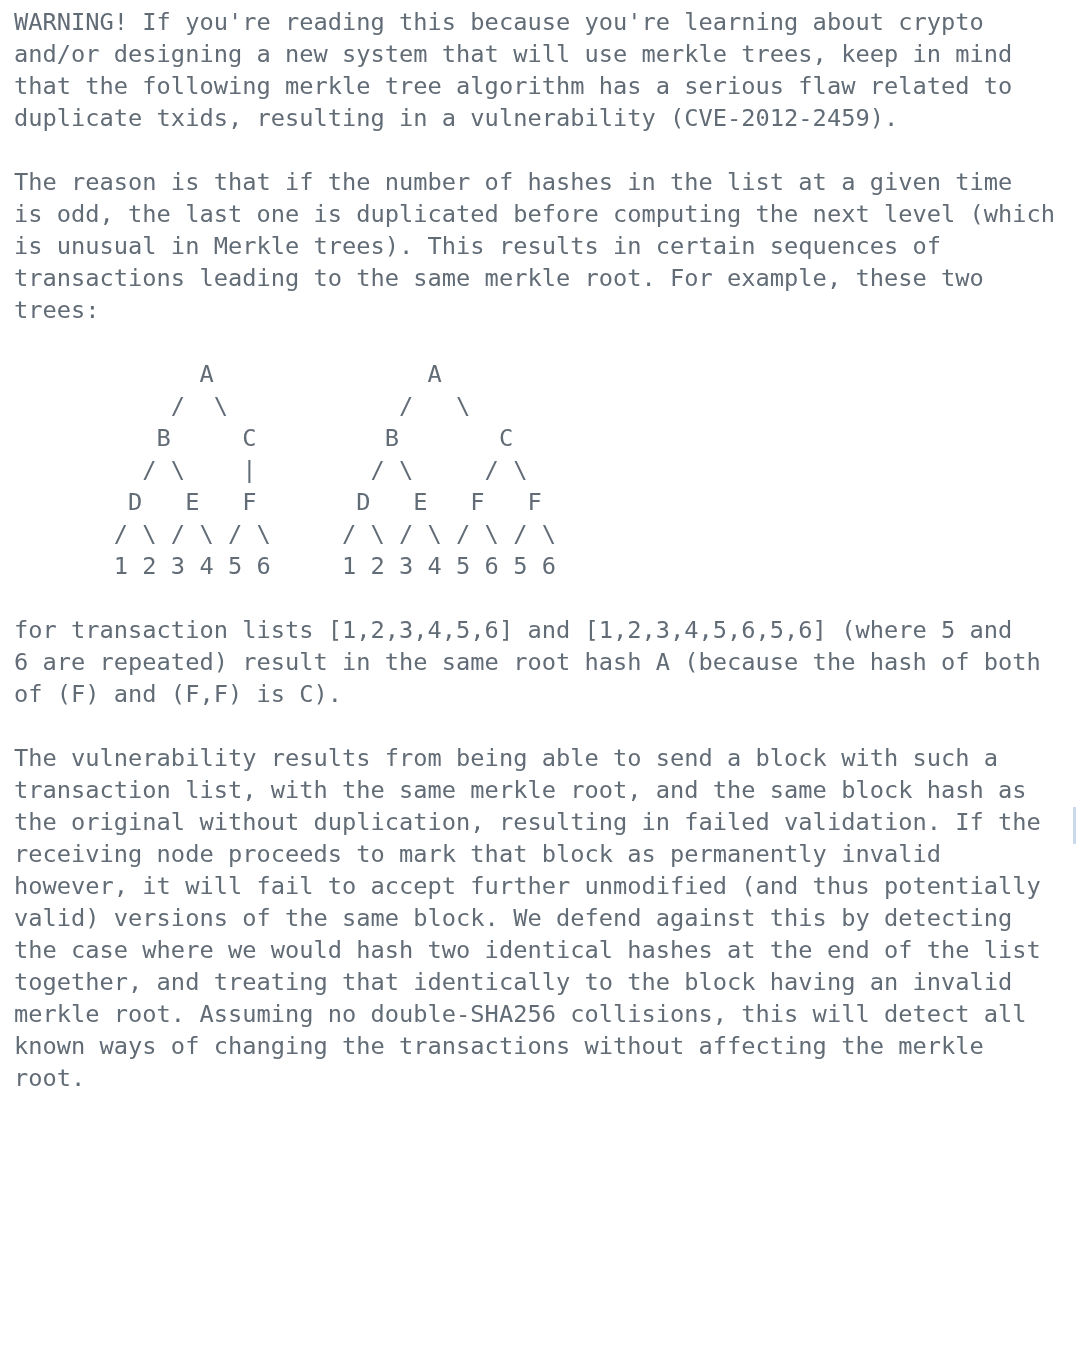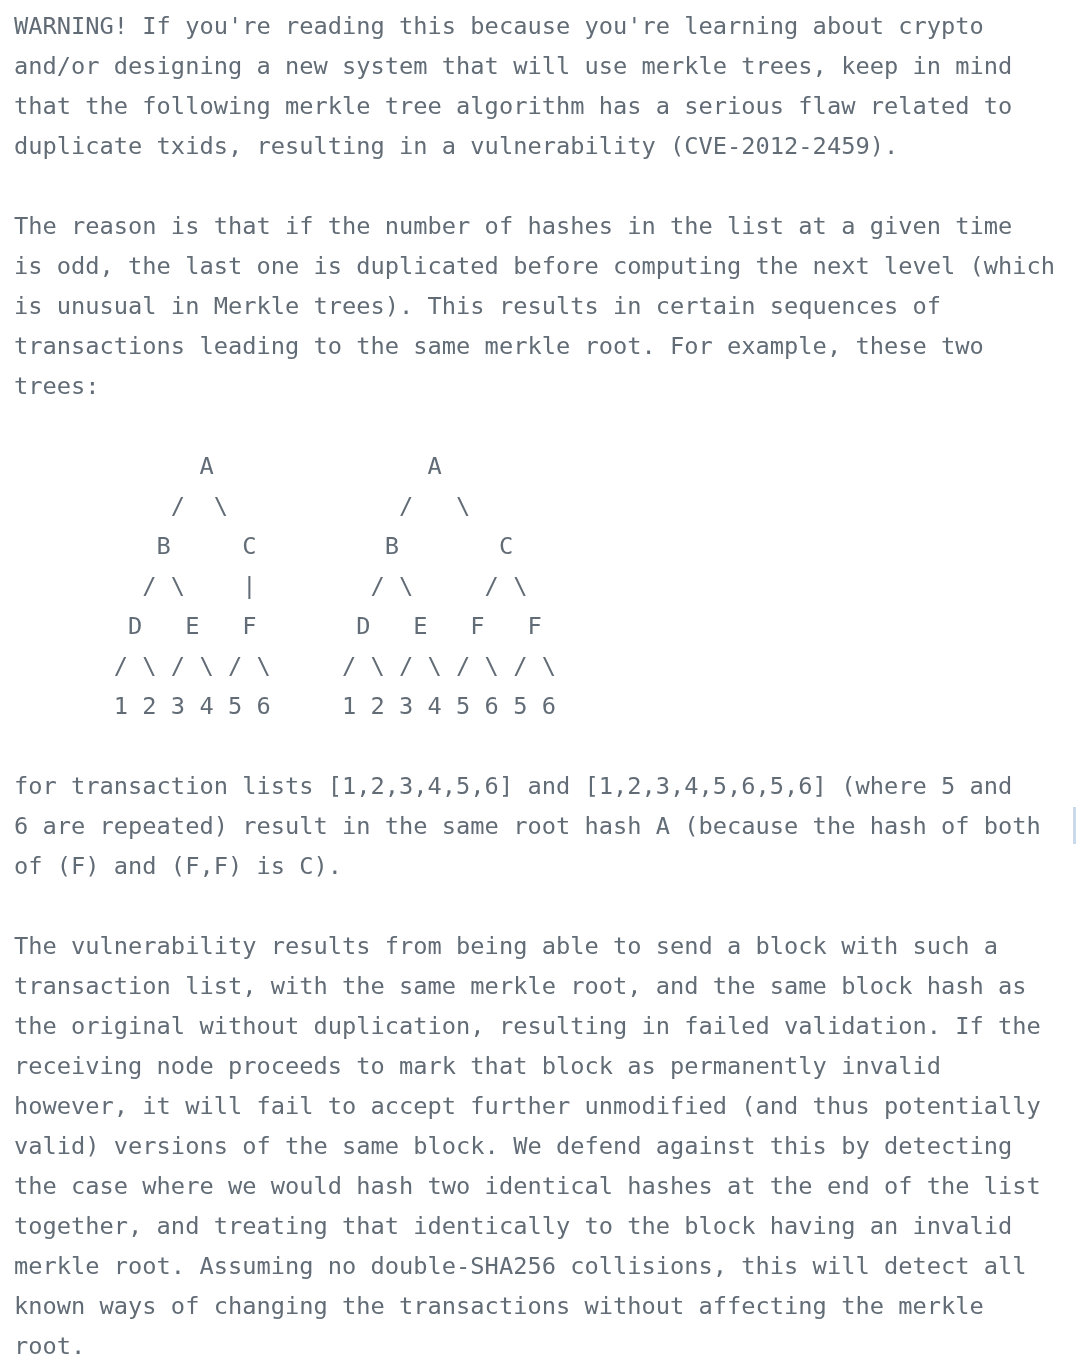--- a/index.html
+++ b/index.html
@@ -16,21 +16,21 @@
   }
   .page {
     position: absolute;
     inset: 0;
   }
   pre.comment-text {
     margin: 0;
     padding: 6px 17px 0 14px;
     font-family: "DejaVu Sans Mono", monospace;
     font-size: 23.7px;
-    line-height: 40px;
+    line-height: 32px;
     color: var(--text, #626c76);
     white-space: pre;
     tab-size: 4;
   }
   .caret {
     position: absolute;
     left: 1073px;
     top: 807px;
     width: 3px;
     height: 37px;

